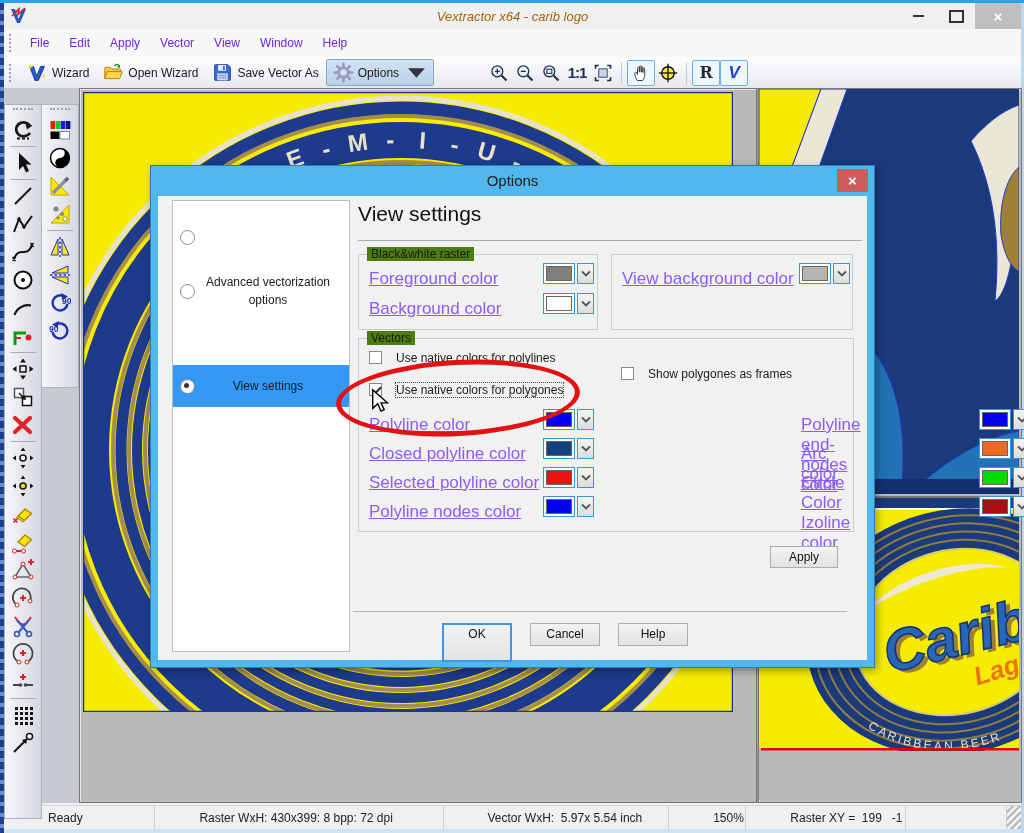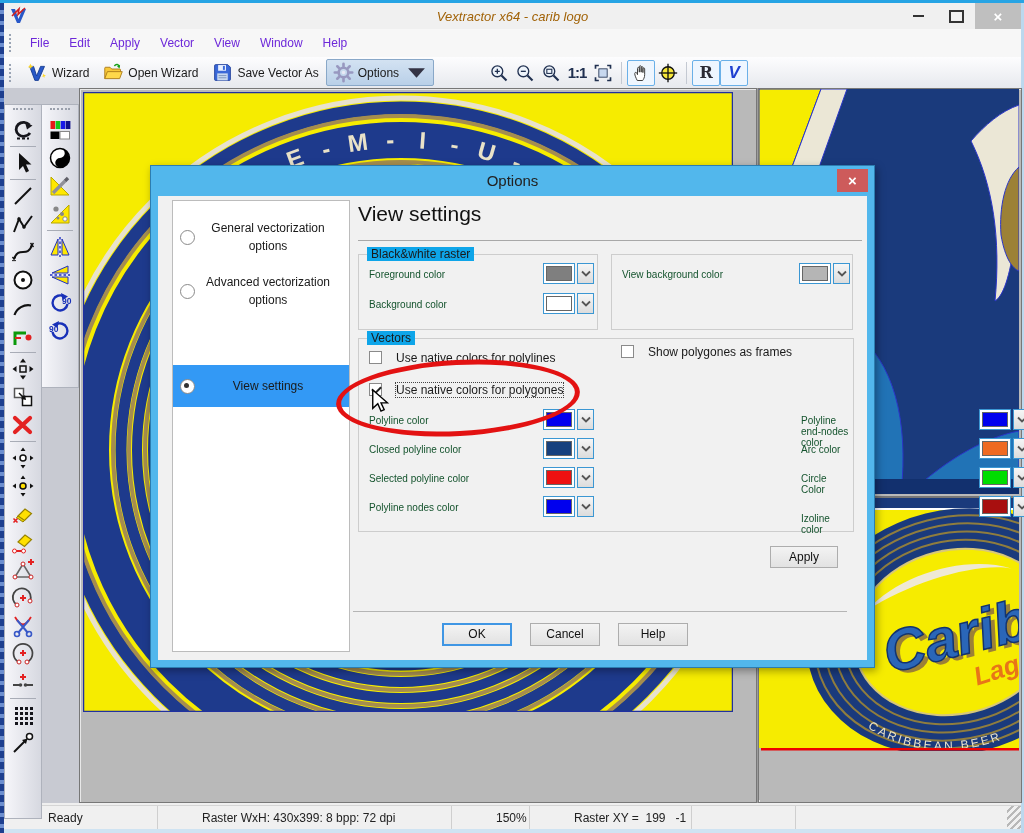--- a/index.html
+++ b/index.html
@@ -72,25 +72,25 @@
   .dlg-body{position:absolute;left:7px;right:7px;top:30px;bottom:7px;background:#f1f1f1;}
   .nav{position:absolute;left:14px;top:4px;width:178px;height:452px;background:#fff;border:1px solid #bcbcbc;box-sizing:border-box;}
   .nav-item{position:absolute;left:0;right:0;display:flex;align-items:center;}
   .nav-item .lbl{flex:1;text-align:center;padding:0 12px 0 4px;line-height:1.5;}
   .radio{width:13px;height:13px;border:1px solid #8a8a8a;border-radius:50%;background:#fff;margin-left:7px;flex:0 0 auto;position:relative;}
   .radio.sel::after{content:"";position:absolute;left:3px;top:3px;width:5px;height:5px;border-radius:50%;background:#333;}
   .nav-sel{background:#3399f5;}
   .heading{position:absolute;left:200px;top:6px;font-size:21px;color:#111;}
   .hr1{position:absolute;left:200px;top:44px;width:504px;height:1px;background:#a8a8a8;}
   .group{position:absolute;border:1px solid #cdcdcd;box-sizing:border-box;}
-  .legend{position:absolute;left:8px;top:-8px;background:#0ea5e9;padding:0 4px;font-size:12px;}
+  .legend{position:absolute;left:8px;top:-8px;background:#4d7c0f;padding:0 4px;font-size:12px;}
   .g-bw{left:200px;top:58px;width:240px;height:76px;}
   .g-vbg{left:453px;top:58px;width:242px;height:76px;}
   .g-vec{left:200px;top:142px;width:496px;height:194px;}
-  .flabel{position:absolute;font-size:10px;color:#14532d;}
+  .flabel{position:absolute;font-size:17px;color:#8b5cf6;text-decoration:underline;}
   .combo{position:absolute;display:flex;}
   .swf{width:32px;height:21px;border:1px solid #3b97d3;background:#fff;box-sizing:border-box;padding:2px;}
   .sw{width:100%;height:100%;border:1px solid #666;box-sizing:border-box;}
   .ddb{width:17px;height:21px;border:1px solid #3b97d3;margin-left:2px;box-sizing:border-box;
     background:linear-gradient(180deg,#f6f6f6,#dcdcdc);display:flex;align-items:center;justify-content:center;}
   .ddb svg{width:10px;height:7px;}
   .cb{position:absolute;display:flex;align-items:flex-start;gap:14px;}
   .cbx{width:13px;height:13px;border:1px solid #8a8a8a;background:#fff;box-sizing:border-box;position:relative;flex:0 0 auto;}
   .cbx.on::after{content:"";position:absolute;left:2px;top:2px;width:7px;height:4px;
     border-left:2px solid #222;border-bottom:2px solid #222;transform:rotate(-45deg);}
@@ -538,36 +538,36 @@
         </g>
         <rect x="2" y="250" width="258" height="2.5" fill="#ee0000"></rect>
         <rect x="0" y="253" width="260" height="49" fill="#b9b9b9"></rect>
       </svg>
     </div>
   </div>
 
   <div class="statusbar">
     <div class="seg pre" style="width:118px">Ready</div>
     <div class="seg pre" style="width:258px">Raster WxH: 430x399: 8 bpp: 72 dpi</div>
+    <div class="seg pre" style="width:194px">Vector WxH:  5.97x 5.54 inch</div>
     <div class="seg pre" style="width:42px">150%</div>
     <div class="seg pre" style="width:126px">Raster XY =  199   -1</div>
     <div class="seg" style="width:104px"></div>
     <div class="grip"></div>
   </div>
   <div class="botline"></div>
 
   <div class="dialog">
     <div class="dlg-title">Options</div>
     <div class="dlg-close">×</div>
     <div class="dlg-body">
 
       <div class="nav">
         <div class="nav-item" style="top:14px;height:44px">
           <div class="radio"></div>
-          <div class="lbl">General vectorization options</div>
         </div>
         <div class="nav-item" style="top:68px;height:44px">
           <div class="radio"></div>
           <div class="lbl">Advanced vectorization options</div>
         </div>
         <div class="nav-item nav-sel" style="top:164px;height:42px">
           <div class="radio sel"></div>
           <div class="lbl">View settings</div>
         </div>
       </div>
@@ -615,21 +615,21 @@
         </div>
       </div>
 
       <div class="group g-vec">
         <span class="legend">Vectors</span>
 
         <div class="cb" style="left:10px;top:12px">
           <div class="cbx"></div>
           <span class="cblbl">Use native colors for polylines</span>
         </div>
-        <div class="cb" style="left:262px;top:6px">
+        <div class="cb" style="left:262px;top:28px">
           <div class="cbx"></div>
           <span class="cblbl">Show polygones as frames</span>
         </div>
         <div class="cb focus" style="left:10px;top:44px">
           <div class="cbx on"></div>
           <span class="cblbl">Use native colors for polygones</span>
         </div>
 
         <span class="flabel" style="left:10px;top:76px">Polyline color</span>
         <div class="combo" style="left:184px;top:70px">
@@ -719,21 +719,21 @@
           <div class="ddb">
               <svg viewBox="0 0 10 7">
                 <polyline points="1,1.5 5,5.5 9,1.5" fill="none" stroke="#555" stroke-width="1.8"></polyline>
               </svg>
             </div>
         </div>
       </div>
 
       <div class="btn" style="left:612px;top:350px;width:68px;height:22px;line-height:20px">Apply</div>
       <div class="hr2"></div>
-      <div class="btn default" style="left:284px;top:427px;width:70px;height:23px;line-height:19px">OK</div>
+      <div class="btn default" style="left:284px;top:427px;width:70px;height:39px;line-height:19px">OK</div>
       <div class="btn" style="left:372px;top:427px;width:70px;height:23px;line-height:21px">Cancel</div>
       <div class="btn" style="left:460px;top:427px;width:70px;height:23px;line-height:21px">Help</div>
     </div>
   </div>
 
   <div class="ann-ellipse"></div>
   <svg class="cursor" viewBox="0 0 24 28">
     <path d="M3,2 L3,22 L8.5,17 L12,25 L15.5,23.5 L12,16 L19,16 Z" fill="#ffffff" stroke="#000" stroke-width="1.5"></path>
   </svg>
 </div>

